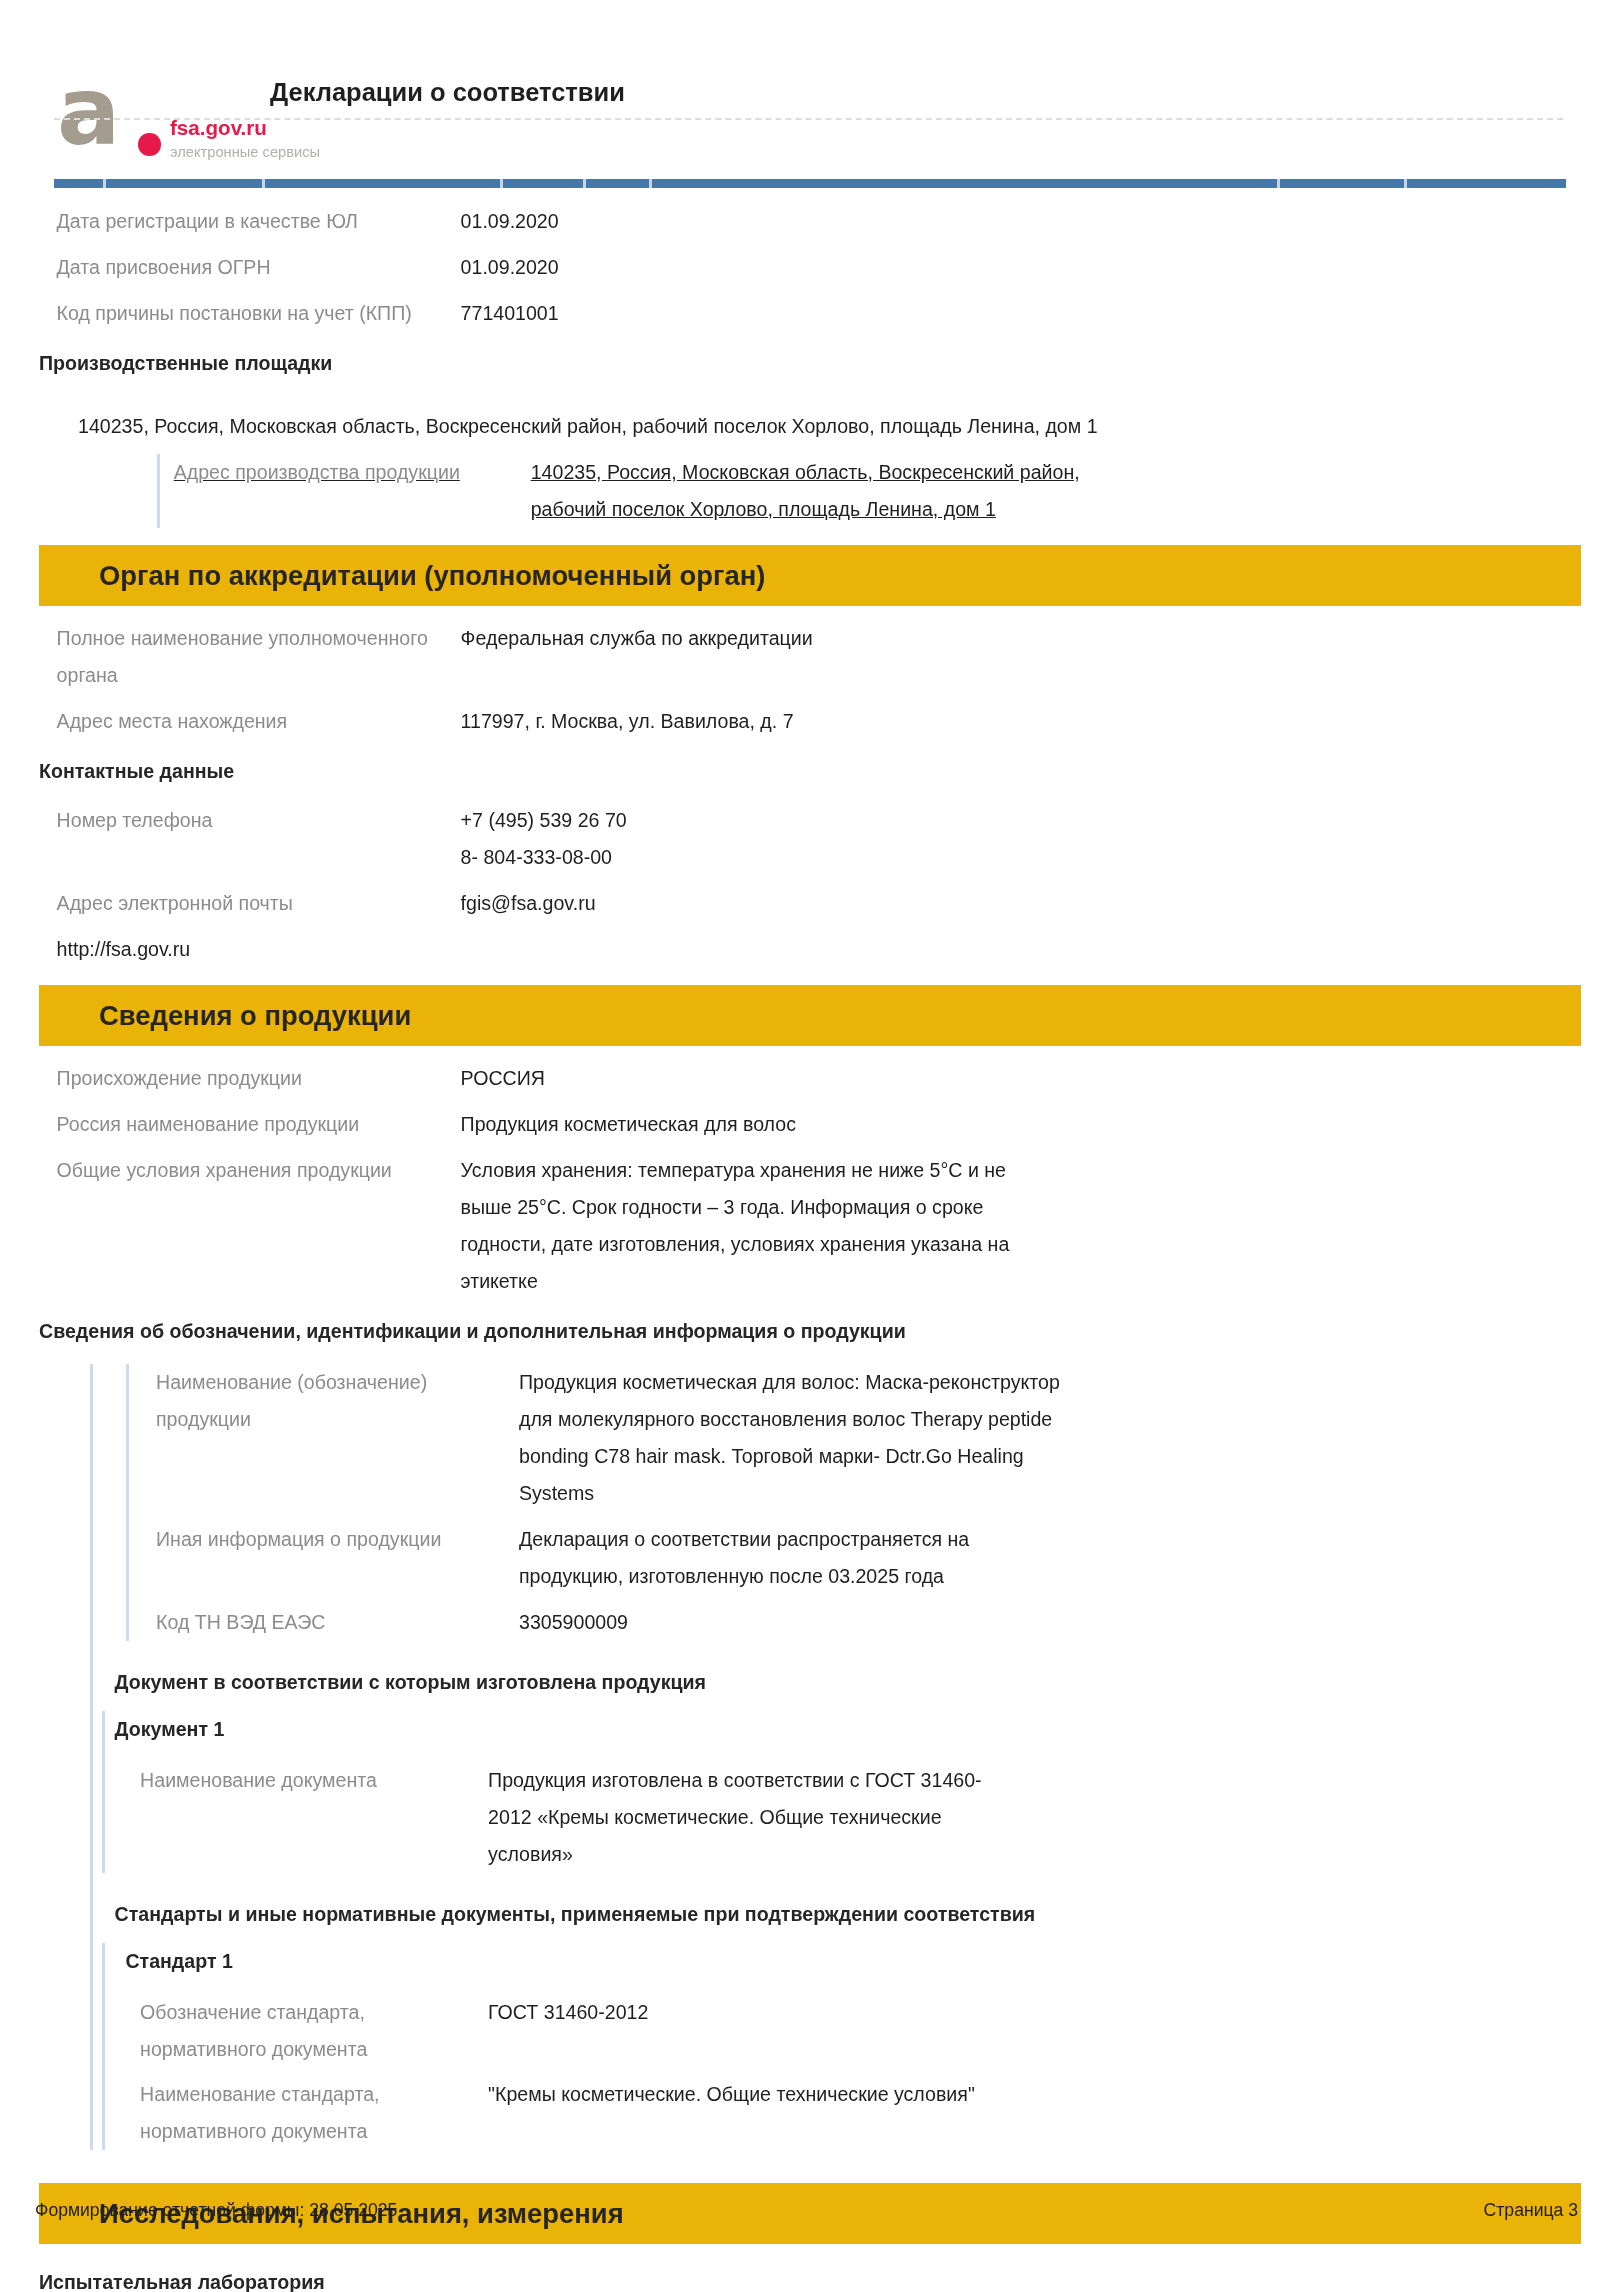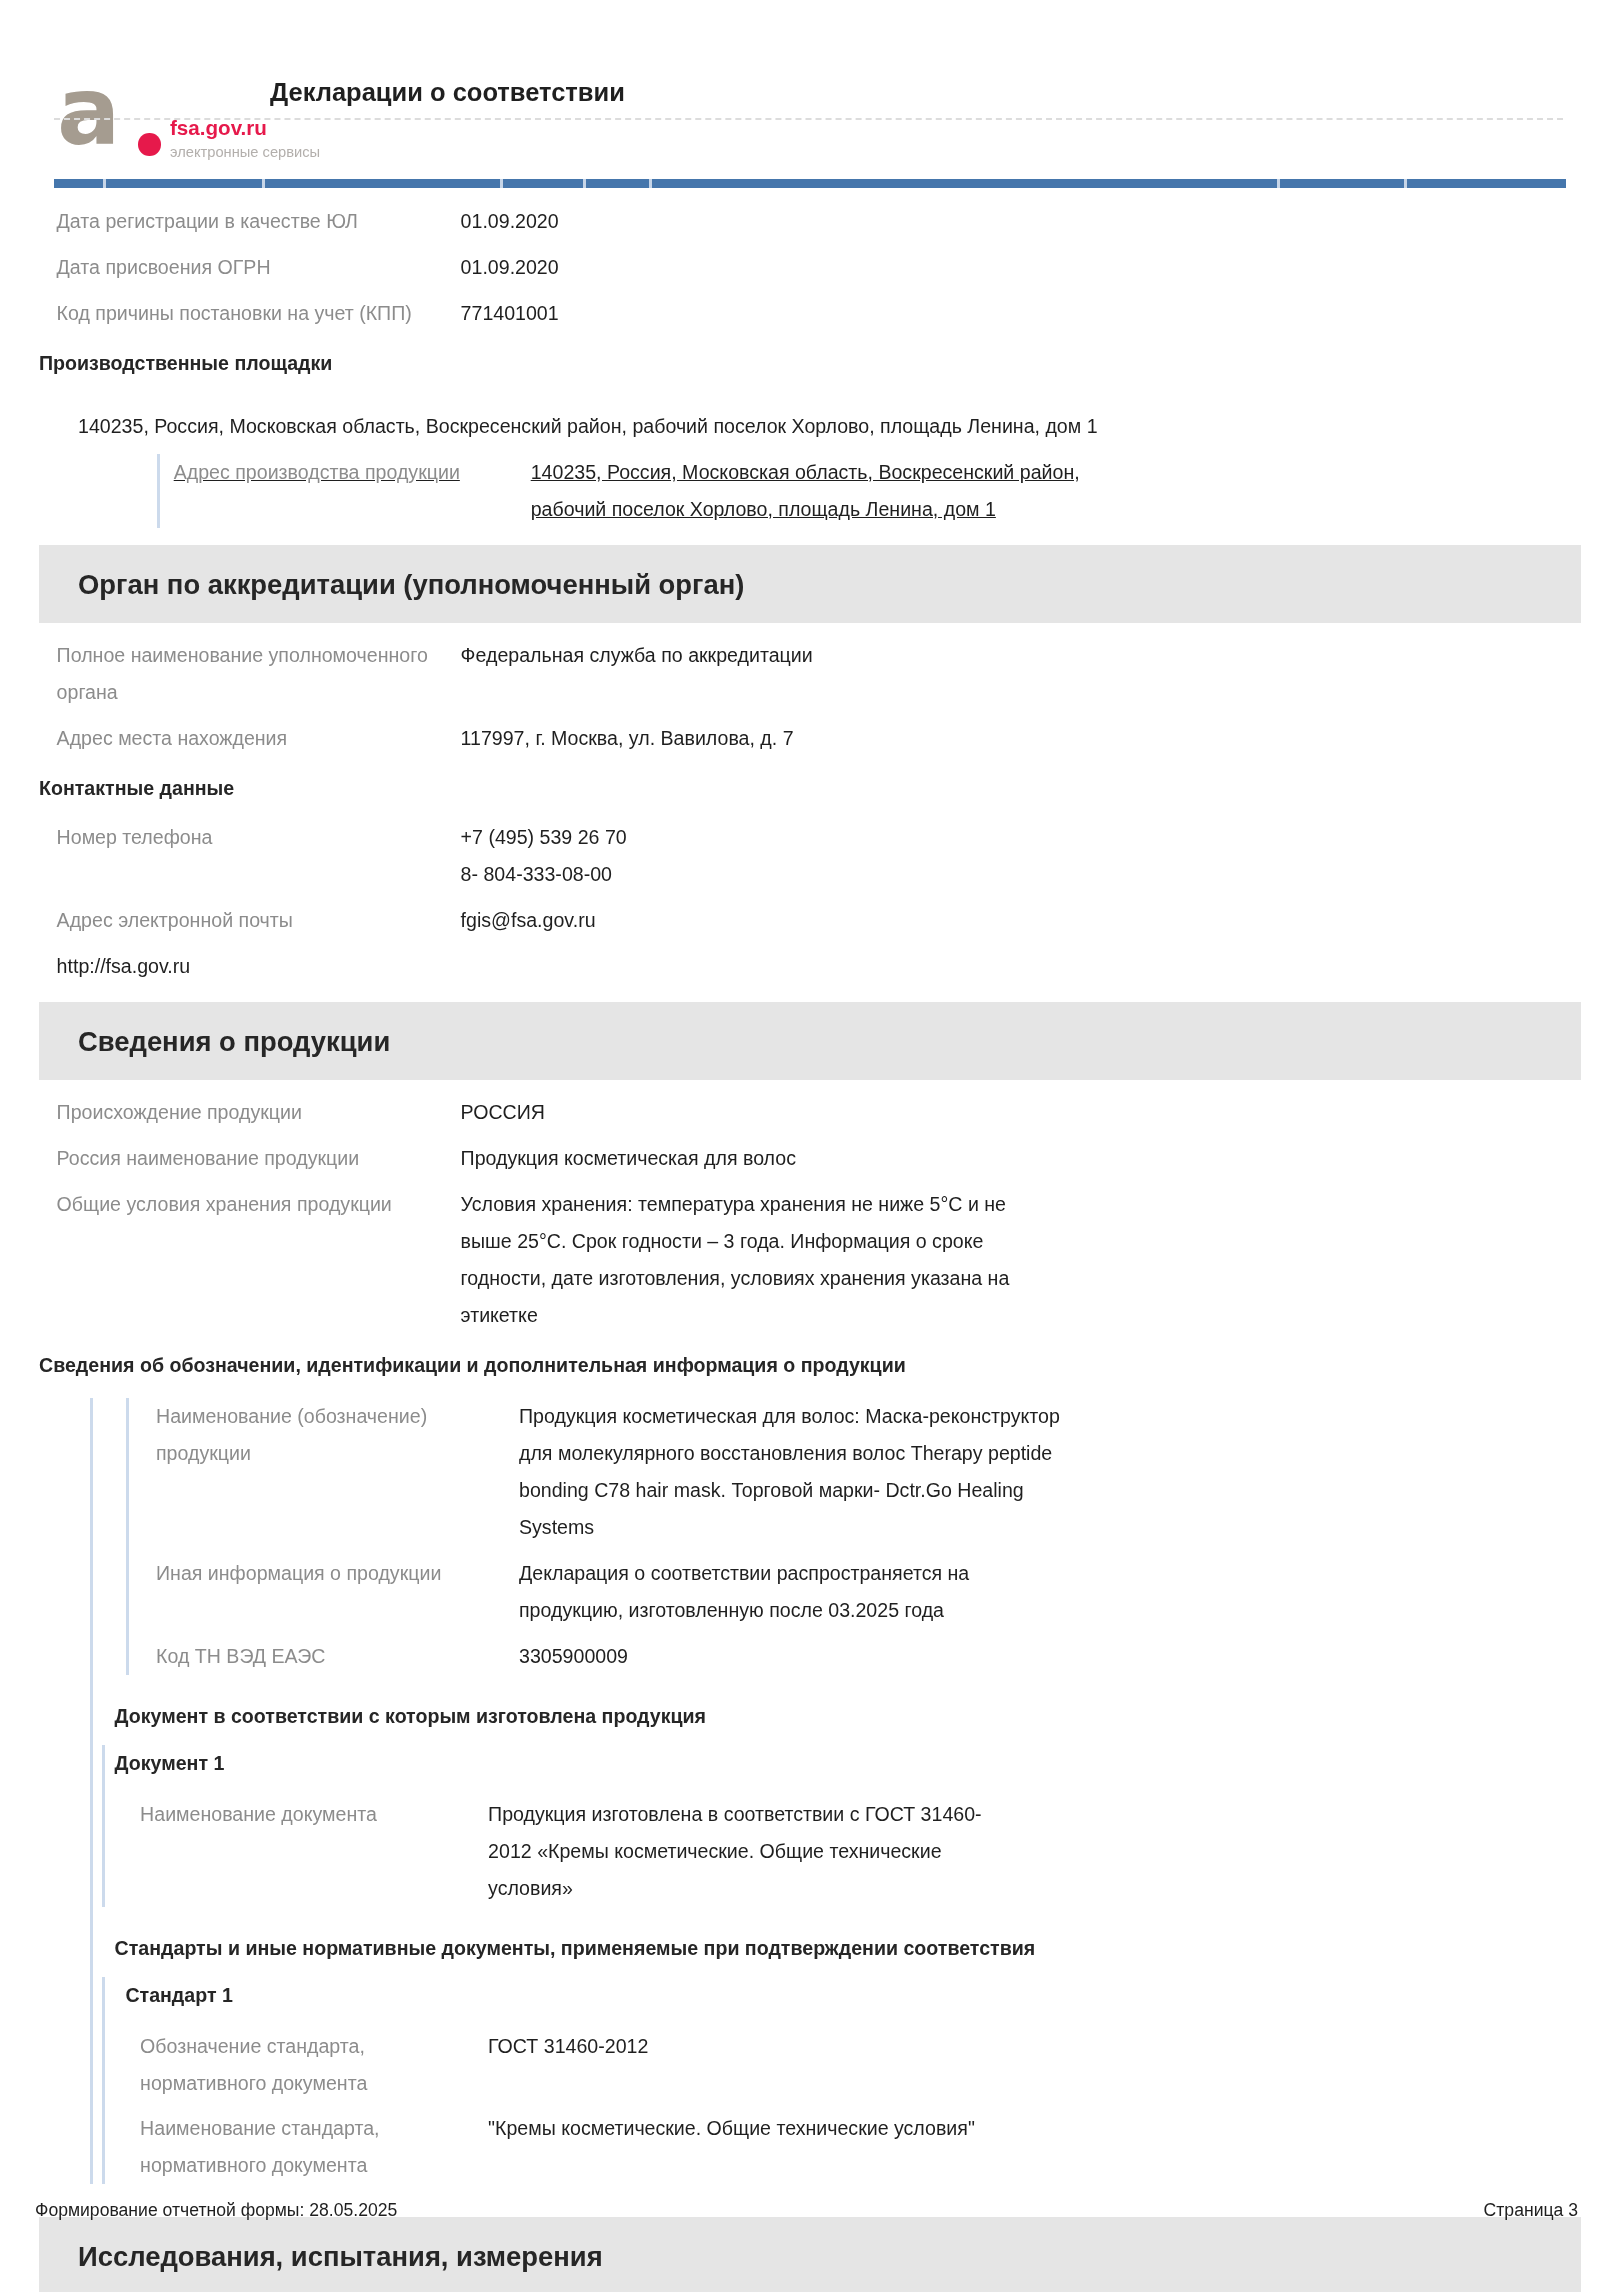--- a/index.html
+++ b/index.html
@@ -53,22 +53,22 @@
     font-size:19.6px;line-height:37px;
   }
   .indent{margin-left:17.6px;}
   .row{display:grid;margin-bottom:8.8px;}
   .row .label{color:#8c8c8c;}
   .row .value{color:#1f1f1f;white-space:pre-line;}
   .row-top{grid-template-columns:404px 1fr;}
   .row-top .value{max-width:580px;}
   .subhead{font-weight:bold;color:#262626;margin:13.7px 0 11.8px 0;}
   .band{
-    background:#e5e5e5;height:78px;display:flex;align-items:center;
-    padding-left:39px;font-size:27.4px;font-weight:bold;color:#262626;
+    background:#eab308;height:61px;display:flex;align-items:center;
+    padding-left:60px;font-size:27.4px;font-weight:bold;color:#262626;
     margin:17.6px 0 13.7px 0;
   }
   .plain-line{margin:25.5px 0 8.8px 39px;}
   .guide{border-left:3.9px solid #ccdaec;}
   .lvl1{margin-left:118px;padding-left:13.7px;margin-bottom:9.8px;text-decoration:underline;}
   .row-lvl1{grid-template-columns:357px 1fr;}
   .row-lvl1 .value{max-width:549px;}
   .ident-outer{margin-left:51px;margin-top:13.7px;}
   .ident-inner{margin-left:33px;padding-left:27px;}
   .row-ident{grid-template-columns:363px 1fr;}

